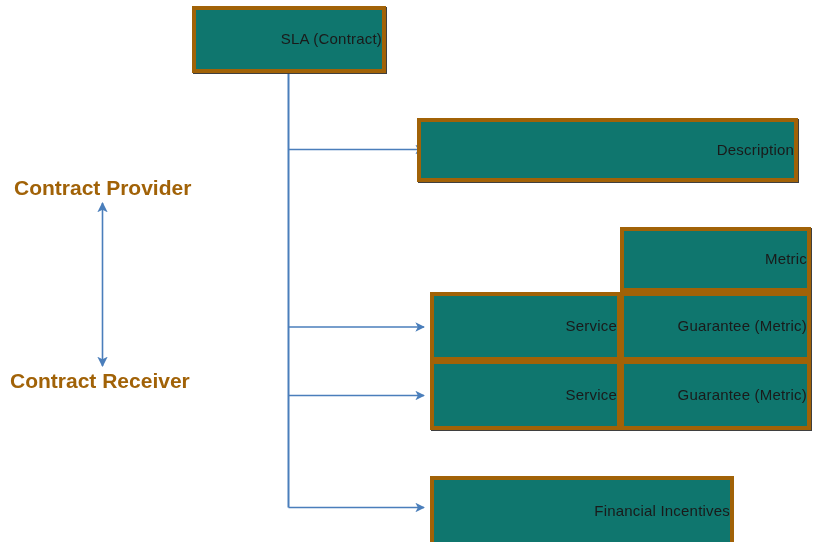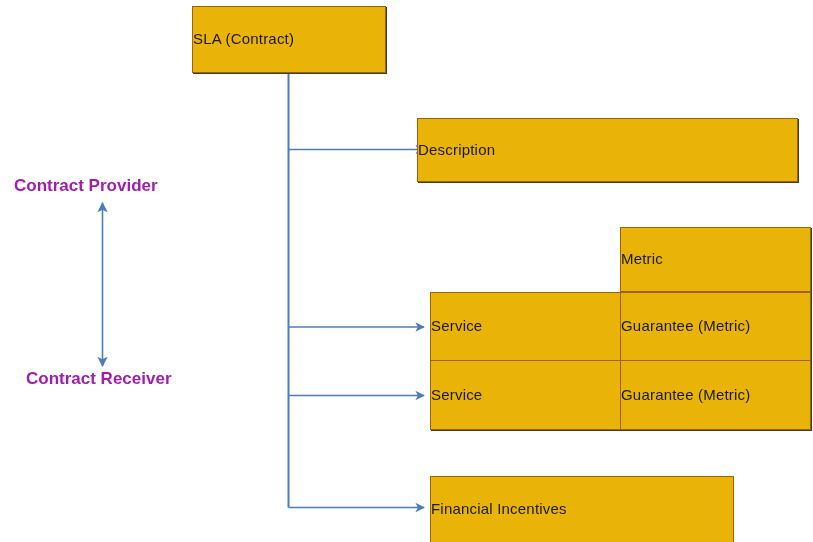--- a/index.html
+++ b/index.html
@@ -13,25 +13,25 @@
   #canvas {
     position: relative;
     width: 813px;
     height: 542px;
     background: #ffffff;
     overflow: hidden;
   }
   .node {
     position: absolute;
     box-sizing: border-box;
-    background: #eab308;
-    border: 1px solid #a16207;
+    background: #0f766e;
+    border: 4px solid #a16207;
     display: flex;
     align-items: center;
-    justify-content: flex-start;
+    justify-content: flex-end;
     color: #1a1a1a;
     font-size: 15px;
     font-family: "Liberation Sans", sans-serif;
     letter-spacing: 0.2px;
   }
   .node .label {
     display: block;
     text-align: center;
     line-height: 1.1;
   }
@@ -85,32 +85,31 @@
     left: 430px;
     top: 476px;
     width: 304px;
     height: 66px;
     border-bottom: none;
   }
   .side-label {
     position: absolute;
     font-family: "Liberation Sans", sans-serif;
     font-weight: bold;
-    font-size: 17px;
-    color: #a21caf;
+    font-size: 21px;
+    color: #a16207;
     white-space: nowrap;
   }
   .label-provider {
     left: 14px;
     top: 176px;
   }
   .label-receiver {
     left: 10px;
     top: 369px;
-    margin-left: 16px;
   }
   #connectors {
     position: absolute;
     left: 0;
     top: 0;
     width: 813px;
     height: 542px;
     pointer-events: none;
   }
 </style>

